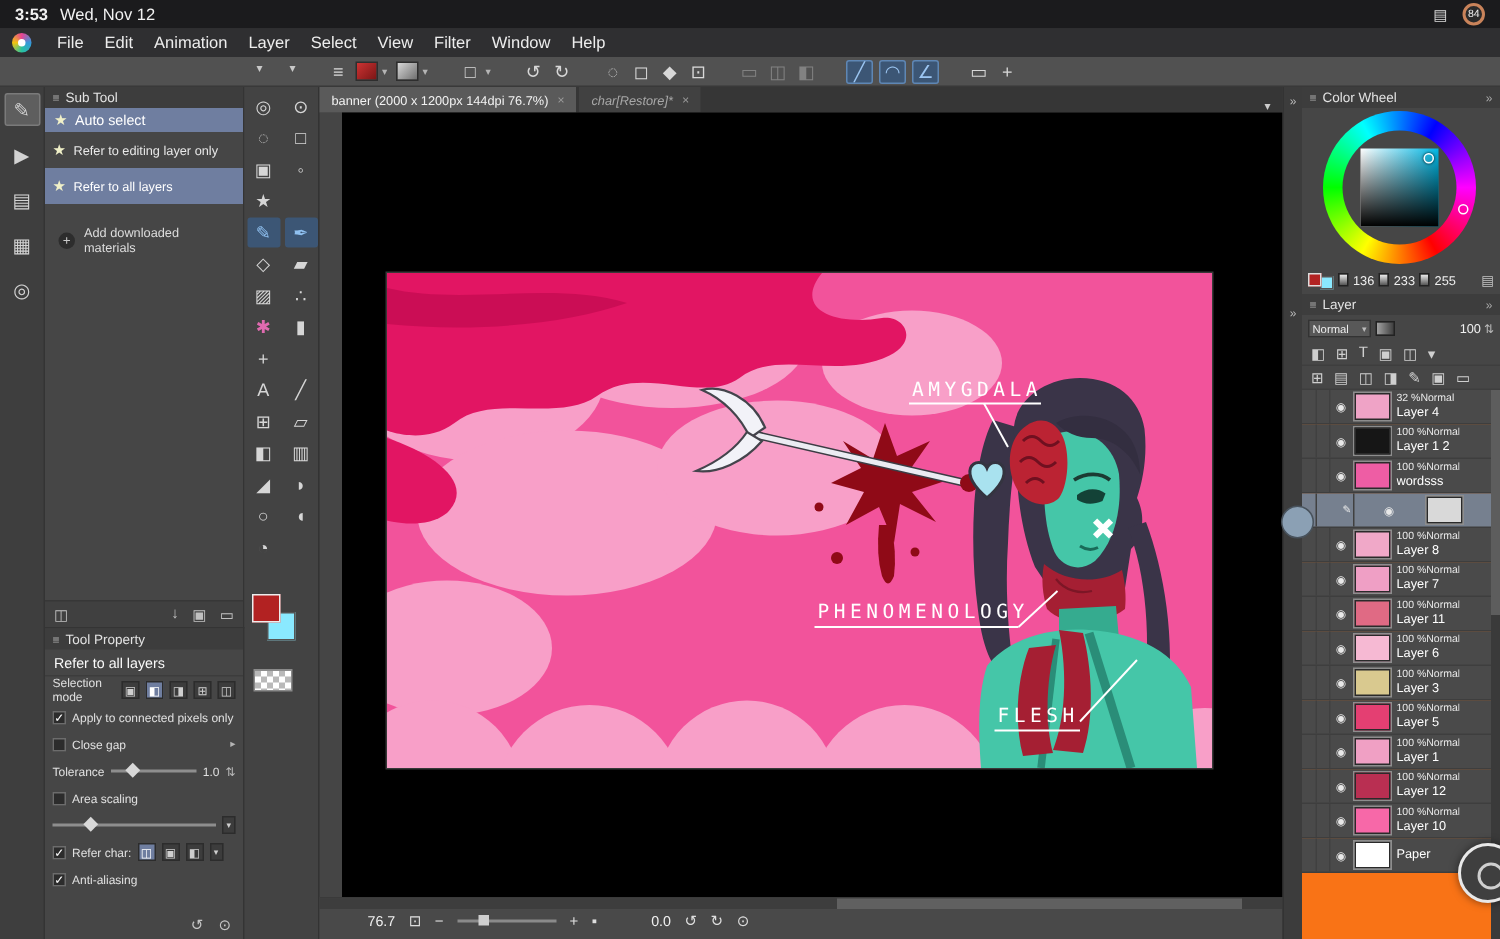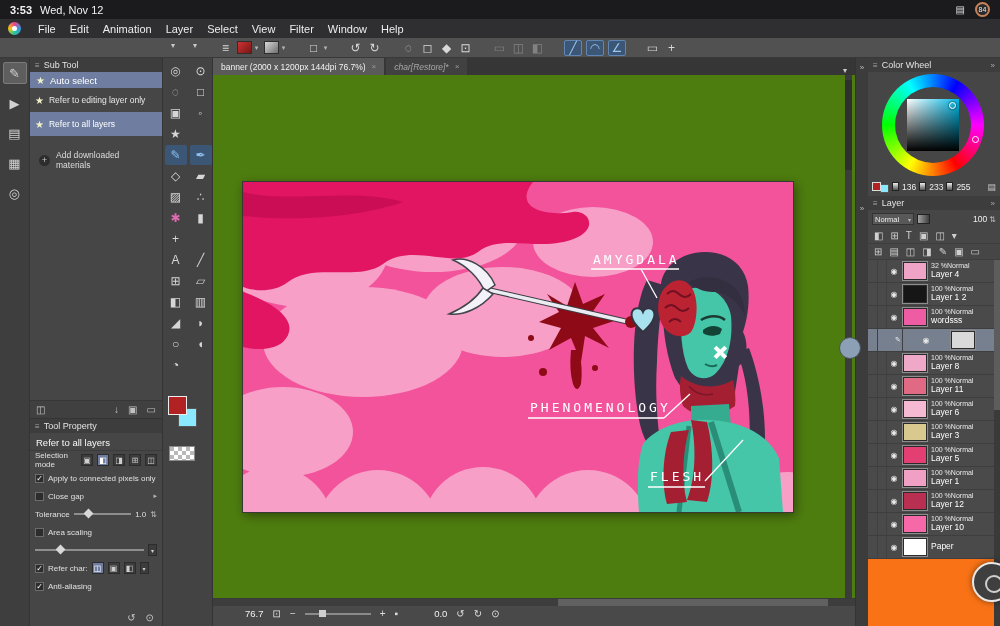--- a/index.html
+++ b/index.html
@@ -76,21 +76,21 @@
   .tp-exp { margin-left:auto; font-size:7px; color:#b5b5b5; }
 
   
   .tabbar { left:213px; top:58px; width:642px; height:17px; background:#363636; display:flex; align-items:flex-end; }
   .tab { height:17px; display:flex; align-items:center; gap:6px; padding:0 8px; font-size:8.5px; white-space:nowrap; }
   .tab.active { background:#5a5a5a; color:#f2f2f2; }
   .tab.inactive { background:#414141; color:#a8a8a8; margin-left:2px;font-style:italic; }
   .tab-x { font-size:8px; color:#9c9c9c; }
   .tab-dd { margin-left:auto; padding-right:8px; font-size:8px; color:#ccc; }
 
-  .canvas { left:213px; top:75px; width:642px; height:523px; background:#4d7c0f; }
+  .canvas { left:228px; top:75px; width:642px; height:523px; background:#000000; }
   .artwork { position:absolute; left:30px; top:107px; width:550px; height:330px; box-shadow:0 0 0 1px #383838, 2px 3px 10px rgba(0,0,0,.45); }
   .aw-label { font-family:"DejaVu Sans Mono", monospace; font-size:13px; letter-spacing:3px; }
   .v-scroll { position:absolute; right:3px; top:0; width:7px; height:523px; background:#3c3c3c; }
   .v-thumb { position:absolute; top:5px; width:7px; height:90px; background:#2f2f2f; }
   .knob { position:absolute; left:626px; top:262px; width:22px; height:22px; border-radius:50%; background:#8ba0b4; border:1px solid #48525c; z-index:6; }
 
   .statusbar { left:213px; top:598px; width:642px; height:28px; background:#494949; border-top:1px solid #3a3a3a; }
   .h-scroll { position:absolute; left:0; top:0; width:642px; height:7px; background:#3d3d3d; }
   .h-thumb { position:absolute; left:345px; top:0; width:270px; height:7px; background:#606060; }
   .sb-row { position:absolute; left:5px; top:9px; right:5px; display:flex; align-items:center; gap:9px; font-size:10px; color:#dedede; }
@@ -730,20 +730,32 @@
             <span class="lmeta">100 %Normal</span>
             <span class="lname">Layer 8</span>
           </span>
         </div>
         <div class="layer-row">
           <span class="lcol"></span>
           <span class="lcol">
             <span></span>
           </span>
           <span class="eye"></span>
+          <span class="thumb" style="background: rgb(239, 159, 197);"></span>
+          <span class="ltext">
+            <span class="lmeta">100 %Normal</span>
+            <span class="lname">Layer 7</span>
+          </span>
+        </div>
+        <div class="layer-row">
+          <span class="lcol"></span>
+          <span class="lcol">
+            <span></span>
+          </span>
+          <span class="eye"></span>
           <span class="thumb" style="background: rgb(224, 106, 132);"></span>
           <span class="ltext">
             <span class="lmeta">100 %Normal</span>
             <span class="lname">Layer 11</span>
           </span>
         </div>
         <div class="layer-row">
           <span class="lcol"></span>
           <span class="lcol">
             <span></span>

